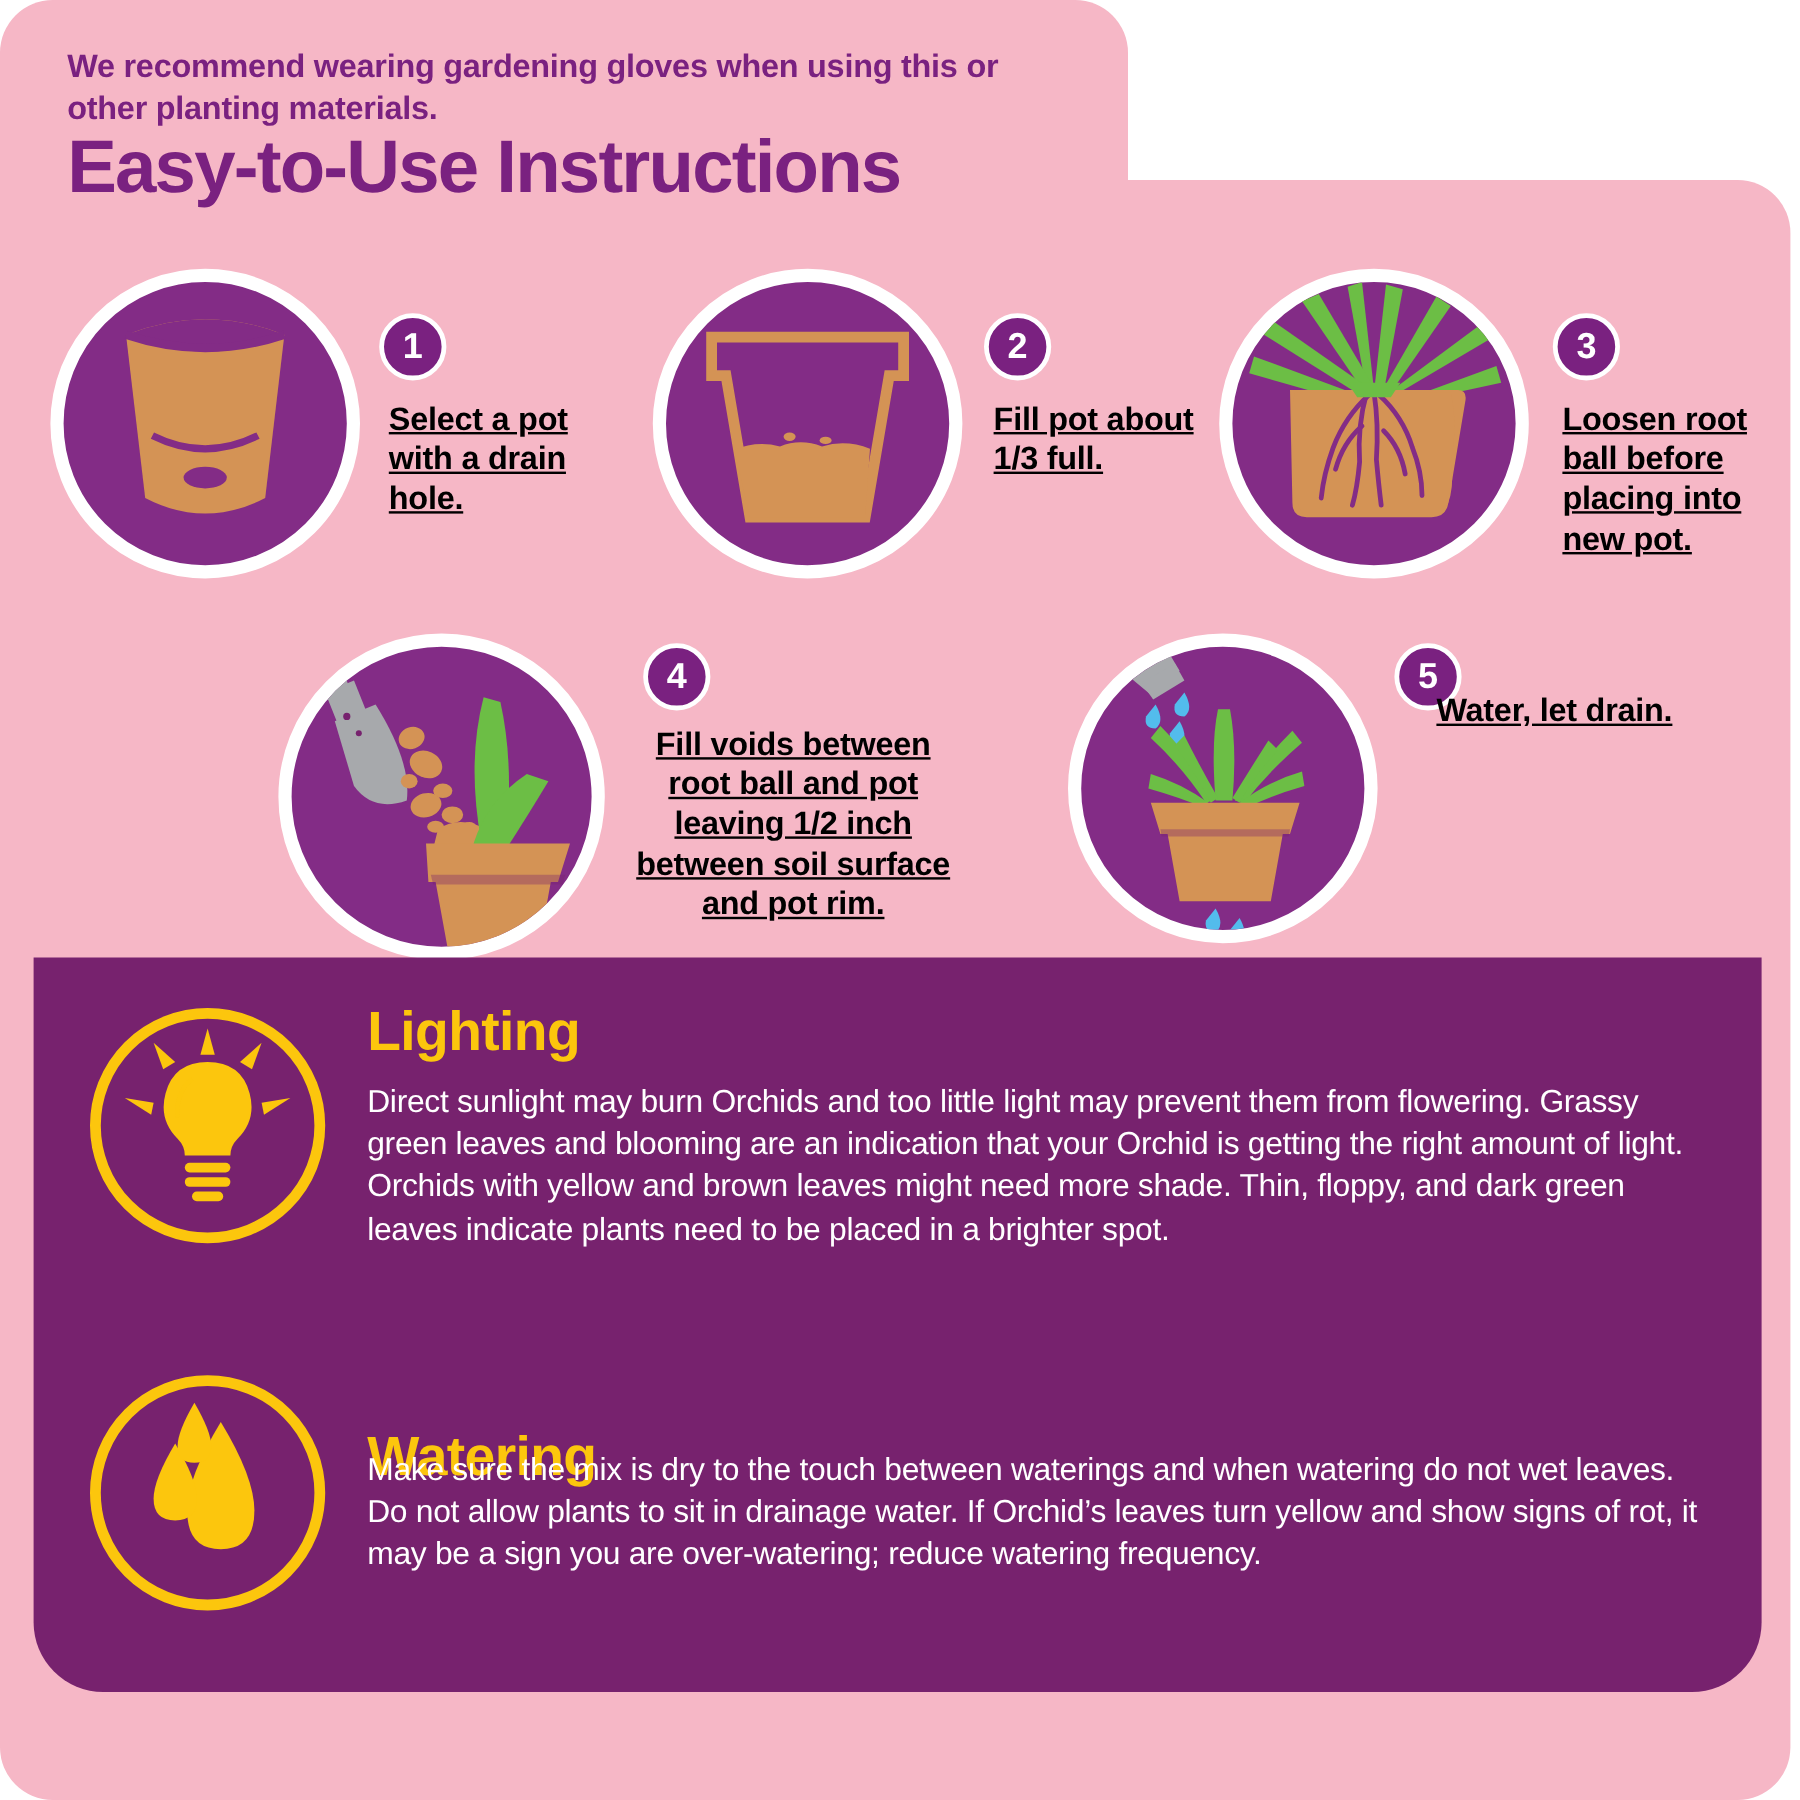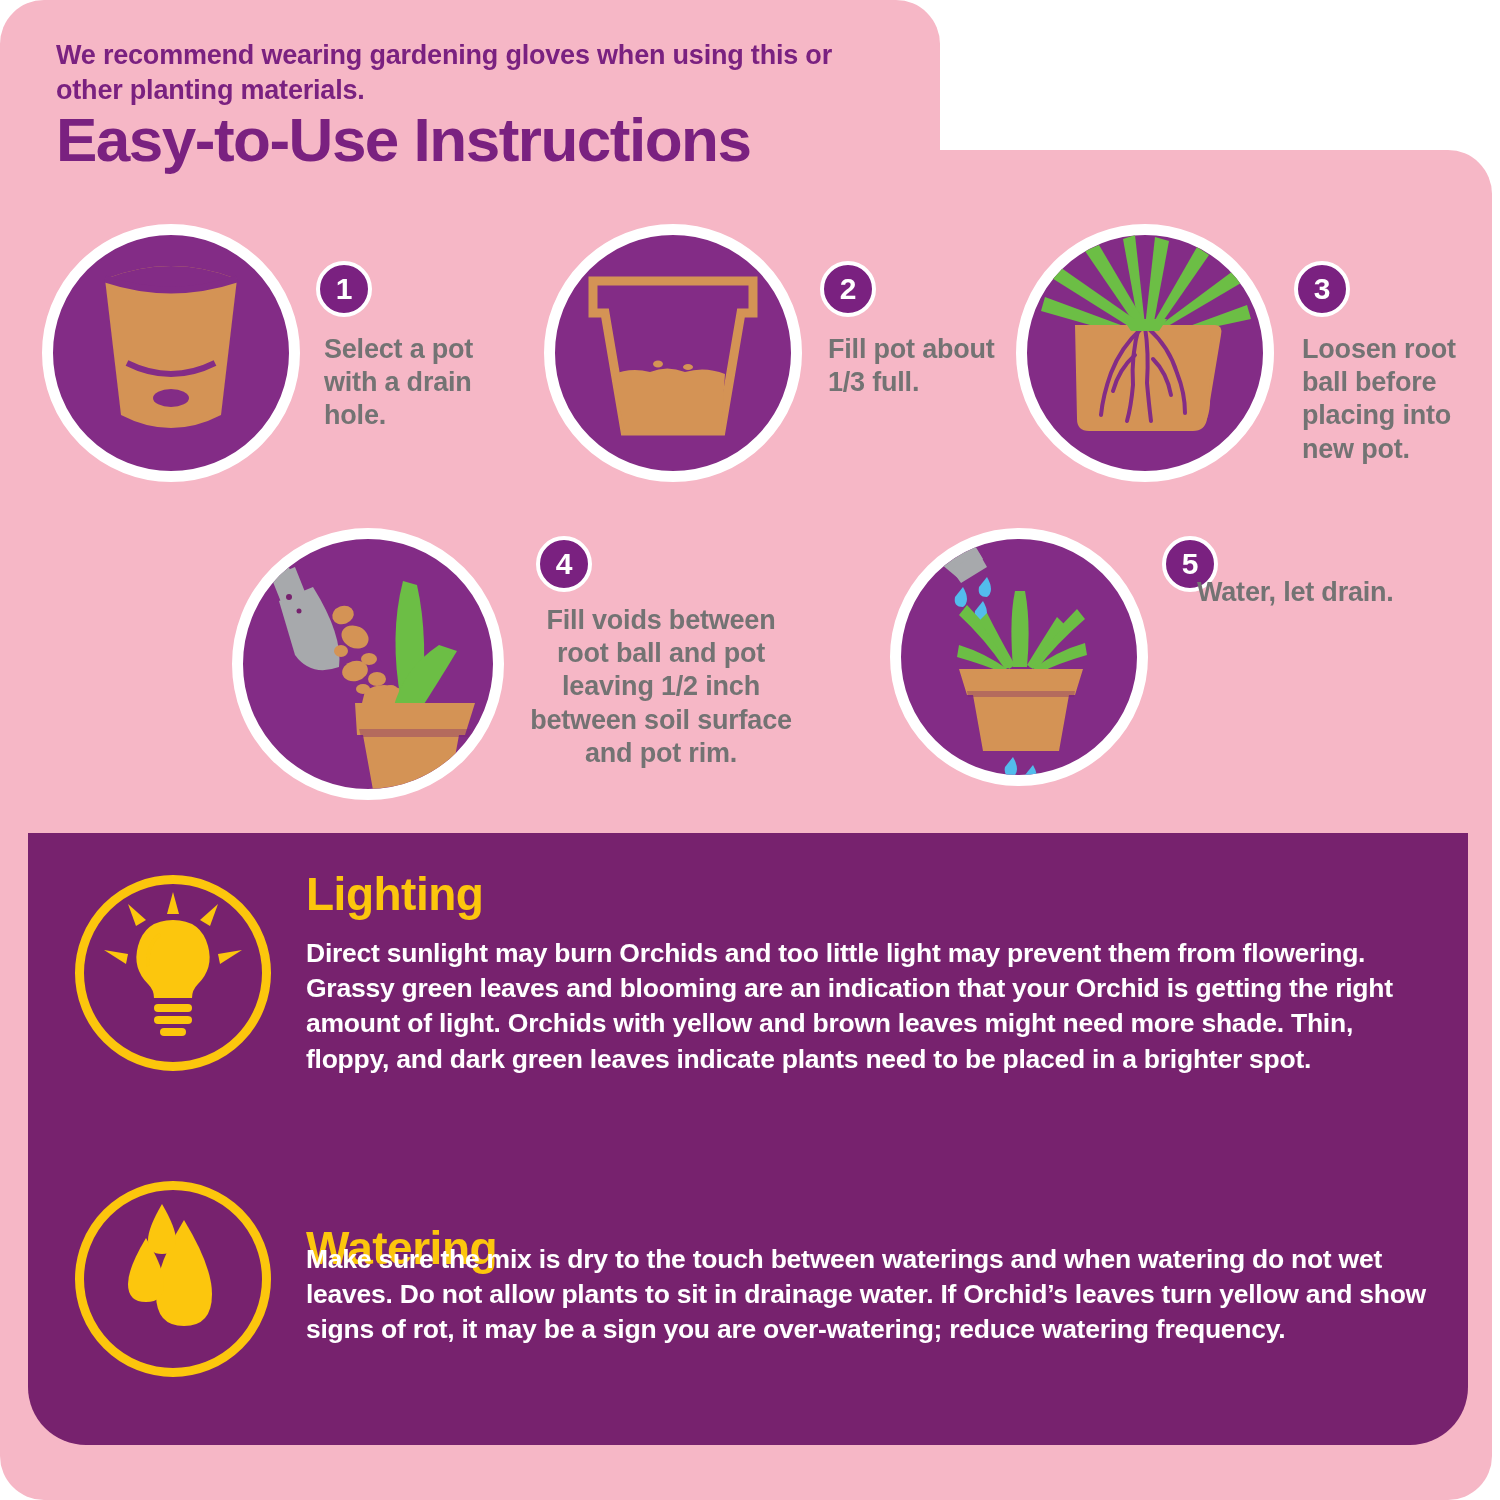--- a/index.html
+++ b/index.html
@@ -42,22 +42,22 @@
     overflow:hidden; position:relative;
   }
   .badge {
     position:absolute; width:56px; height:56px; border-radius:50%;
     background:#7A2180; border:4px solid #ffffff;
     color:#ffffff; font-size:30px; font-weight:bold;
     display:flex; align-items:center; justify-content:center;
     line-height:1;
   }
   .step-text {
-    position:absolute; color:#737373; font-weight:bold;
-    font-size:27px; line-height:1.23; letter-spacing:-0.2px;
+    position:absolute; color:#000000; font-weight:bold;
+    font-size:27px; line-height:1.23; letter-spacing:-0.2px;text-decoration:underline;
   }
 
   
   #step1-circle { left:42px;  top:224px; width:258px; height:258px; }
   #step1-badge  { left:316px; top:261px; }
   #step1-text   { left:324px; top:333px; width:190px; }
 
   #step2-circle { left:544px; top:224px; width:258px; height:258px; }
   #step2-badge  { left:820px; top:261px; }
   #step2-text   { left:828px; top:333px; width:200px; }
@@ -69,34 +69,34 @@
   #step4-circle { left:232px; top:528px; width:272px; height:272px; }
   #step4-badge  { left:536px; top:536px; }
   #step4-text   { left:520px; top:604px; width:282px;text-align:center; }
 
   #step5-circle { left:890px; top:528px; width:258px; height:258px; }
   #step5-badge  { left:1162px; top:536px; }
   #step5-text   { left:1178px; top:576px; width:260px;margin-left:19px; }
 
   
   #care-panel {
-    position:absolute; left:28px; top:833px; width:1440px; height:612px;
+    position:absolute; left:28px; top:798px; width:1440px; height:612px;
     background:#77226E; border-radius:0 0 58px 58px; z-index:5;
     overflow:hidden;
   }
   .care-icon {
     position:absolute; width:196px; height:196px; border-radius:50%;
     border:9px solid #FCC60D;
   }
   .care-title {
     position:absolute; color:#FCC60D; font-weight:bold;
     font-size:46px; letter-spacing:-0.5px; line-height:1;
   }
   .care-body {
-    position:absolute; color:#ffffff; font-weight:bold;
+    position:absolute; color:#ffffff; font-weight:normal;
     font-size:26.5px; line-height:1.33; letter-spacing:-0.25px;
   }
   #light-icon { left:47px;  top:42px; }
   #light-title{ left:278px; top:38px; }
   #light-body { left:278px; top:103px; width:1120px; }
   #water-icon { left:47px;  top:348px; }
   #water-title{ left:278px; top:344px;margin-top:48px; }
   #water-body { left:278px; top:409px; width:1120px; }
 
   svg { display:block; }

